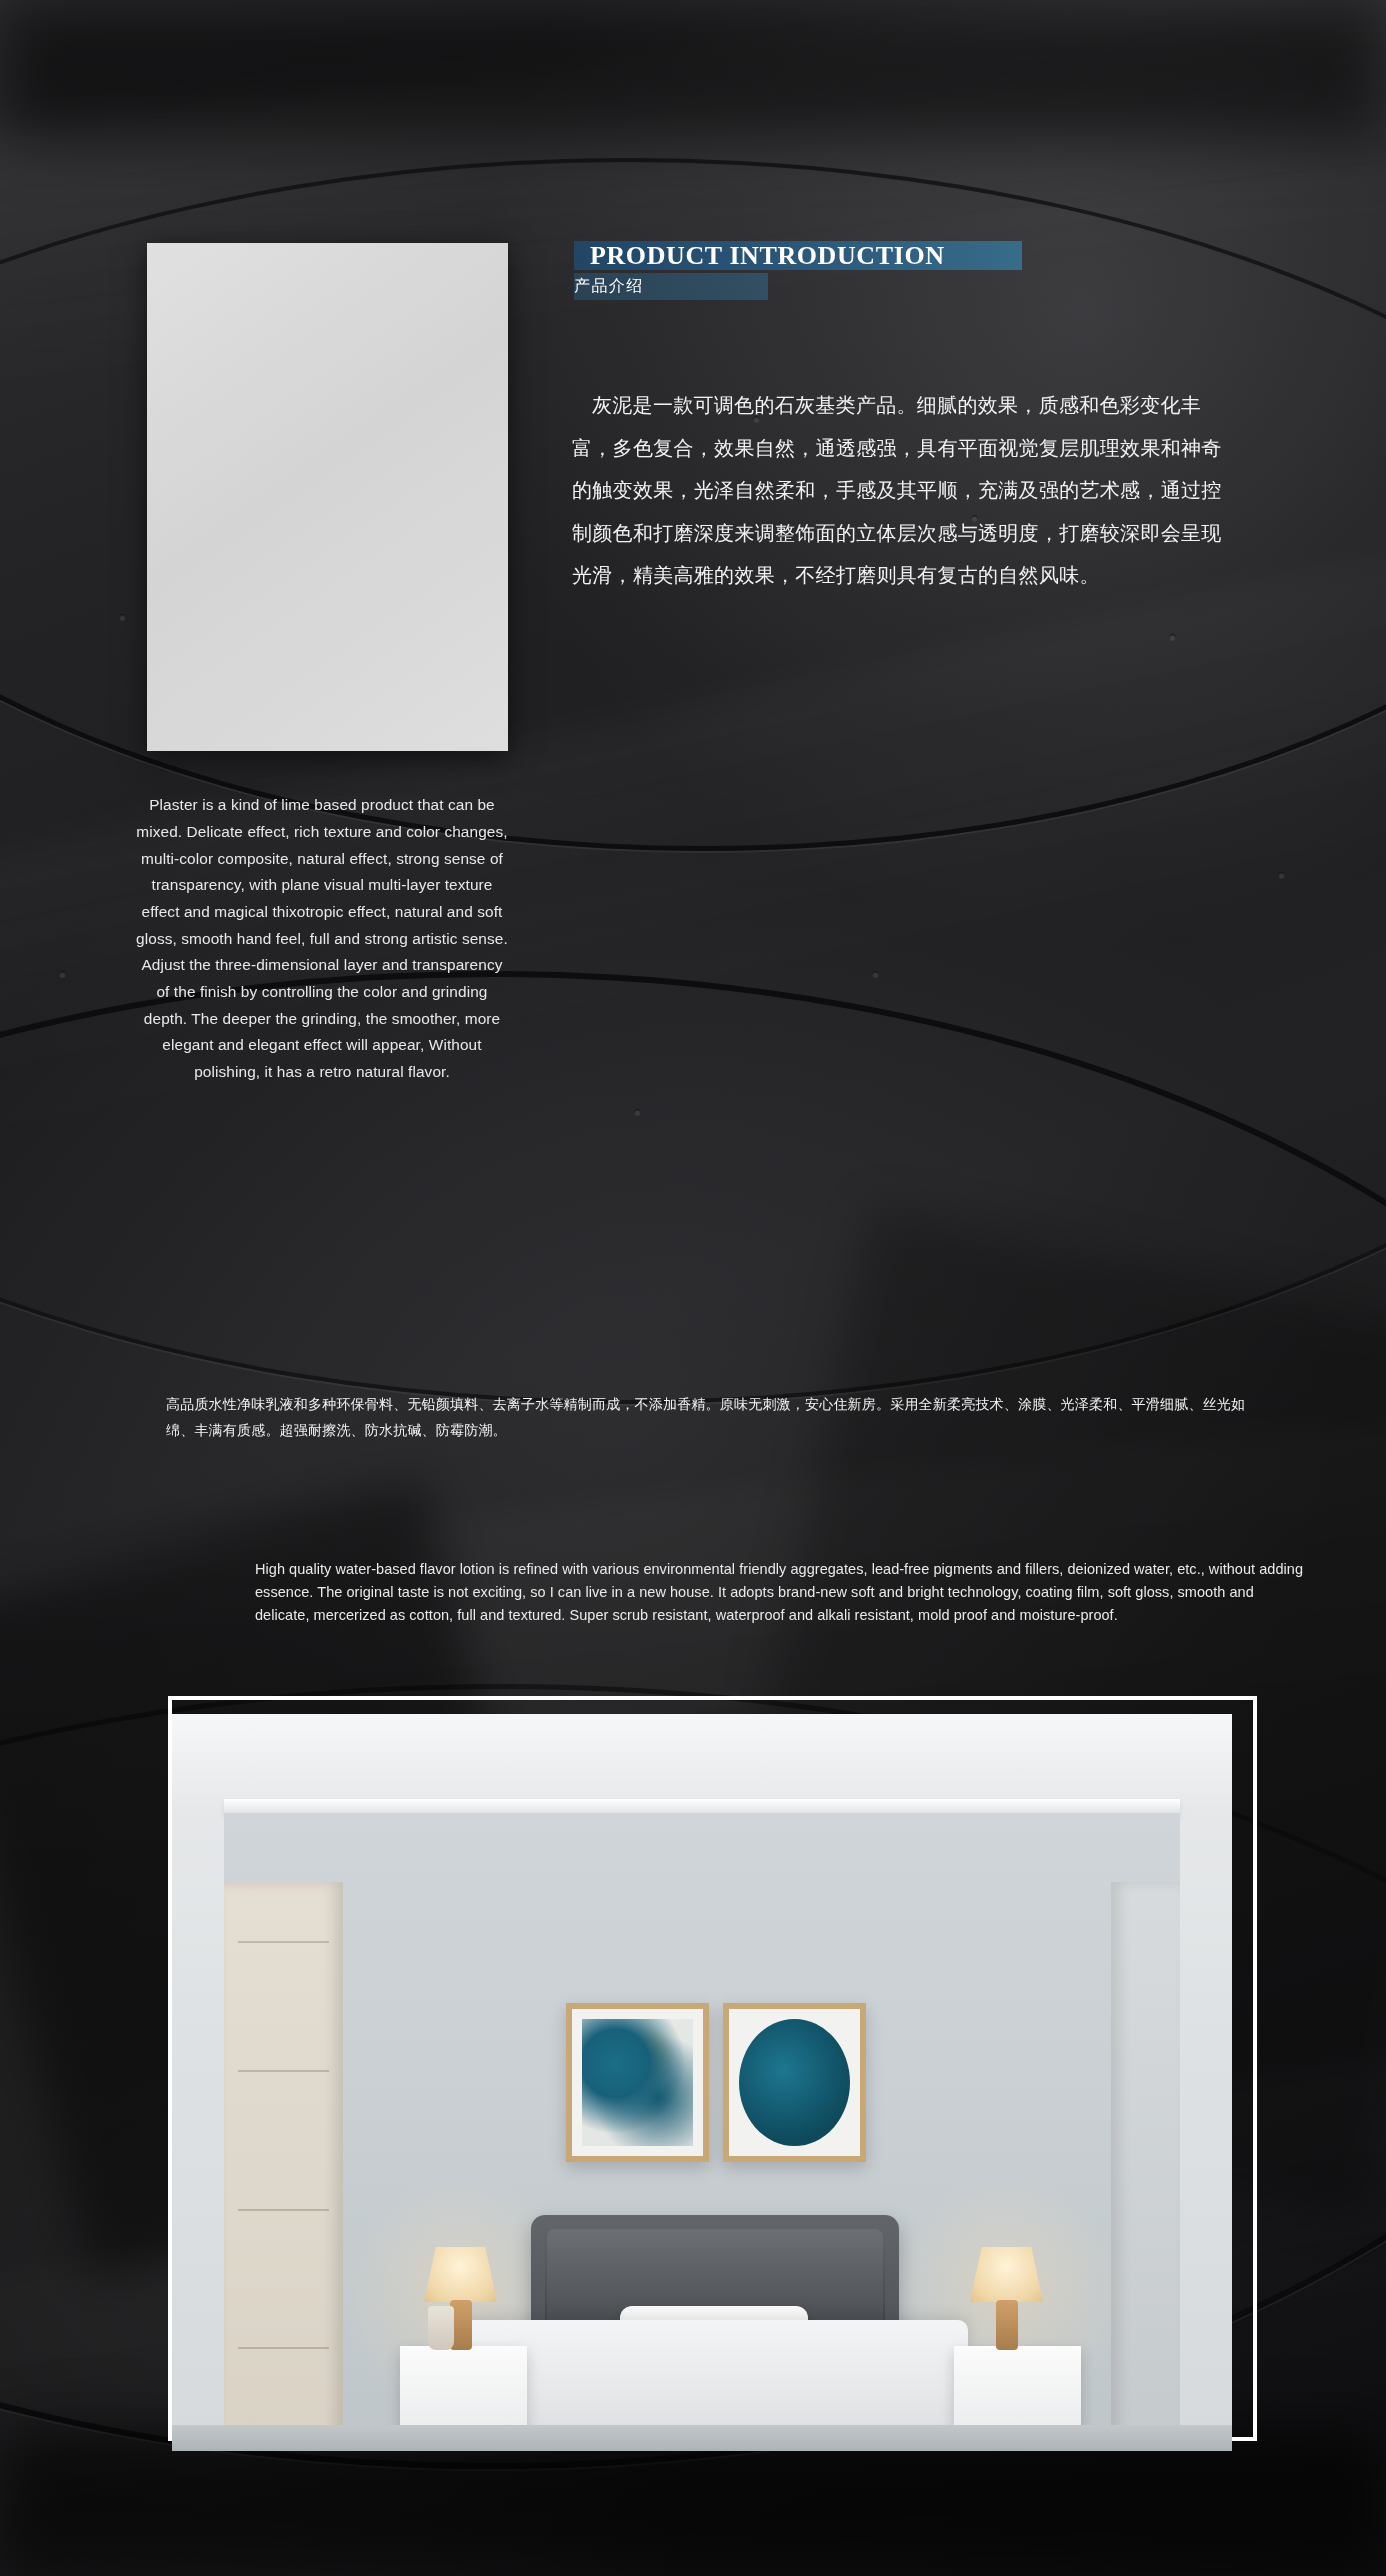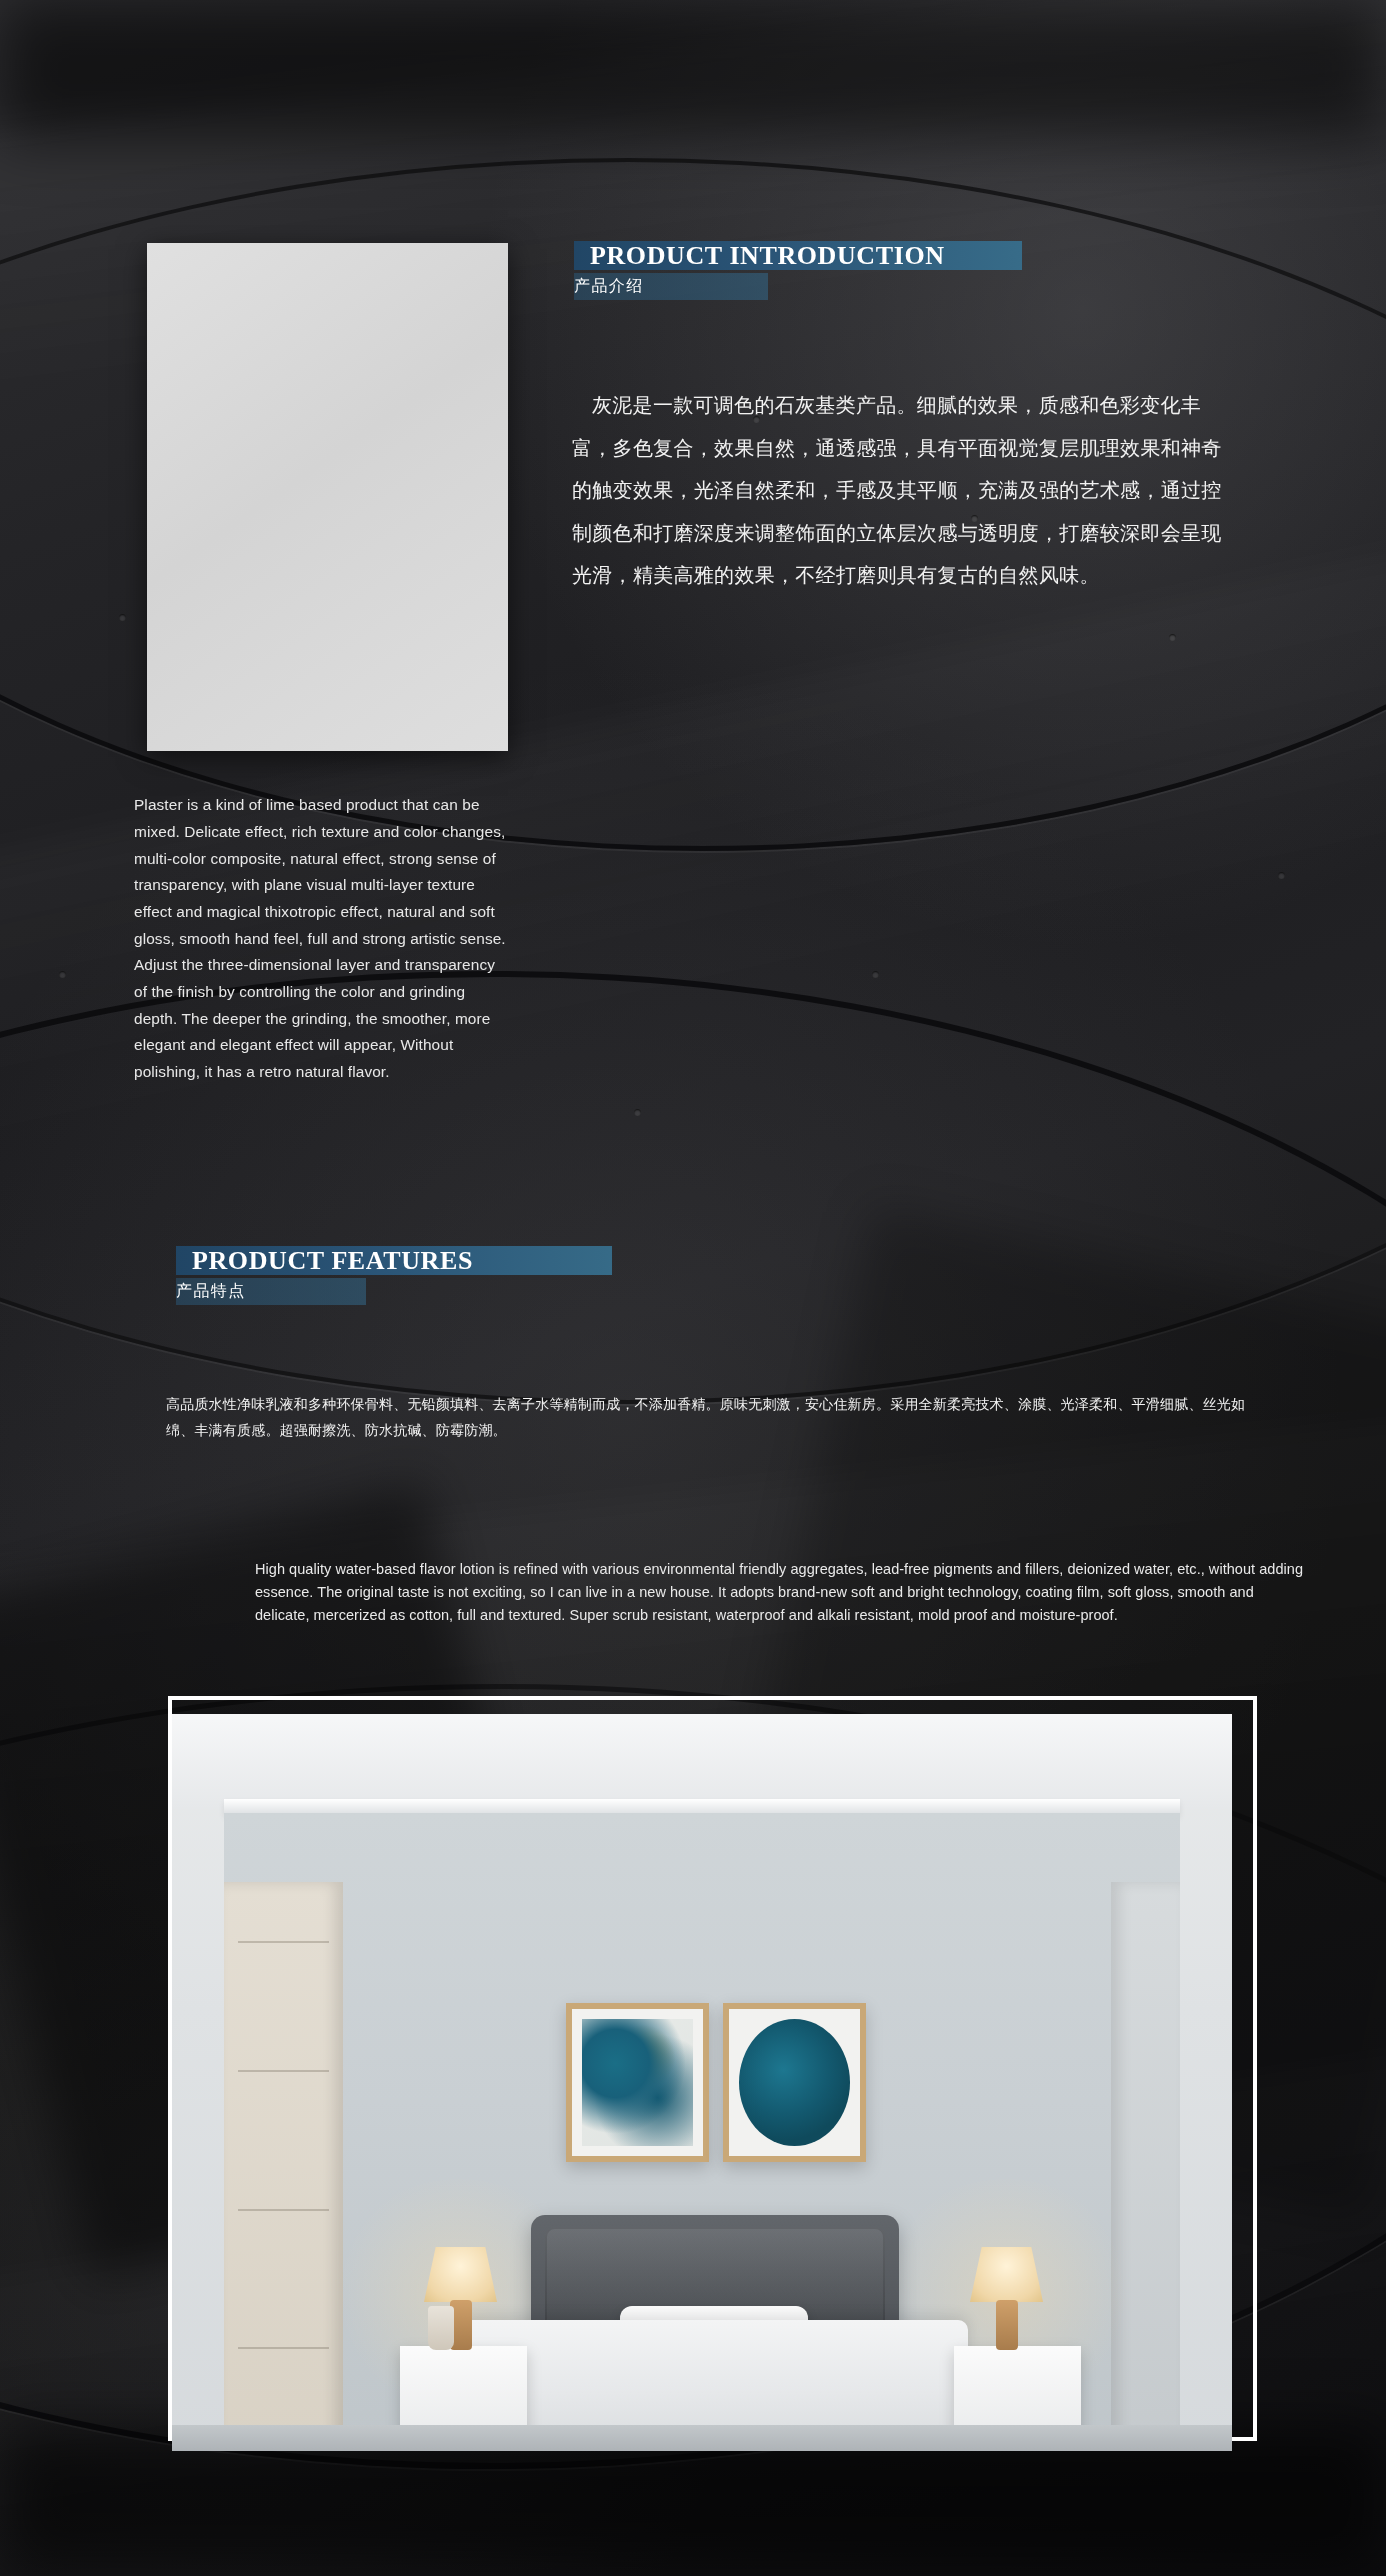--- a/index.html
+++ b/index.html
@@ -85,21 +85,21 @@
     height: 508px;
     background: linear-gradient(145deg, #e0e0e0, #d4d4d4 45%, #dedede);
     box-shadow: 0 6px 26px rgba(0,0,0,0.55);
   }
 
   .swatch-caption {
     position: absolute;
     left: 134px;
     top: 777px;
     width: 376px;
-    text-align: left;
+    text-align: center;
     color: #e8e8e8;
     font-size: 15.4px;
     line-height: 1.73;
     letter-spacing: 0.1px;
   }
 
   
   .sec-head {
     position: absolute;
   }
@@ -393,26 +393,20 @@
       <div class="bar"></div>
       <div class="bar2"></div>
       <span class="en">PRODUCT INTRODUCTION</span>
       <span class="cn">产品介绍</span>
     </div>
 
     <p class="intro-cn">灰泥是一款可调色的石灰基类产品。细腻的效果，质感和色彩变化丰富，多色复合，效果自然，通透感强，具有平面视觉复层肌理效果和神奇的触变效果，光泽自然柔和，手感及其平顺，充满及强的艺术感，通过控制颜色和打磨深度来调整饰面的立体层次感与透明度，打磨较深即会呈现光滑，精美高雅的效果，不经打磨则具有复古的自然风味。</p>
 
     <p class="swatch-caption">Plaster is a kind of lime based product that can be mixed. Delicate effect, rich texture and color changes, multi-color composite, natural effect, strong sense of transparency, with plane visual multi-layer texture effect and magical thixotropic effect, natural and soft gloss, smooth hand feel, full and strong artistic sense. Adjust the three-dimensional layer and transparency of the finish by controlling the color and grinding depth. The deeper the grinding, the smoother, more elegant and elegant effect will appear, Without polishing, it has a retro natural flavor.</p>
 
-    <div class="sec-head" id="features-head">
-      <div class="bar"></div>
-      <div class="bar2"></div>
-      <span class="en">PRODUCT FEATURES</span>
-      <span class="cn">产品特点</span>
-    </div>
 
     <p class="features-cn">高品质水性净味乳液和多种环保骨料、无铅颜填料、去离子水等精制而成，不添加香精。原味无刺激，安心住新房。采用全新柔亮技术、涂膜、光泽柔和、平滑细腻、丝光如绵、丰满有质感。超强耐擦洗、防水抗碱、防霉防潮。</p>
     <p class="features-en">High quality water-based flavor lotion is refined with various environmental friendly aggregates, lead-free pigments and fillers, deionized water, etc., without adding essence. The original taste is not exciting, so I can live in a new house. It adopts brand-new soft and bright technology, coating film, soft gloss, smooth and delicate, mercerized as cotton, full and textured. Super scrub resistant, waterproof and alkali resistant, mold proof and moisture-proof.</p>
 
     <div class="photo-frame">
       <div class="photo">
         <div class="room">
           <div class="ceiling"></div>
           <div class="cornice"></div>
           <div class="wall">

